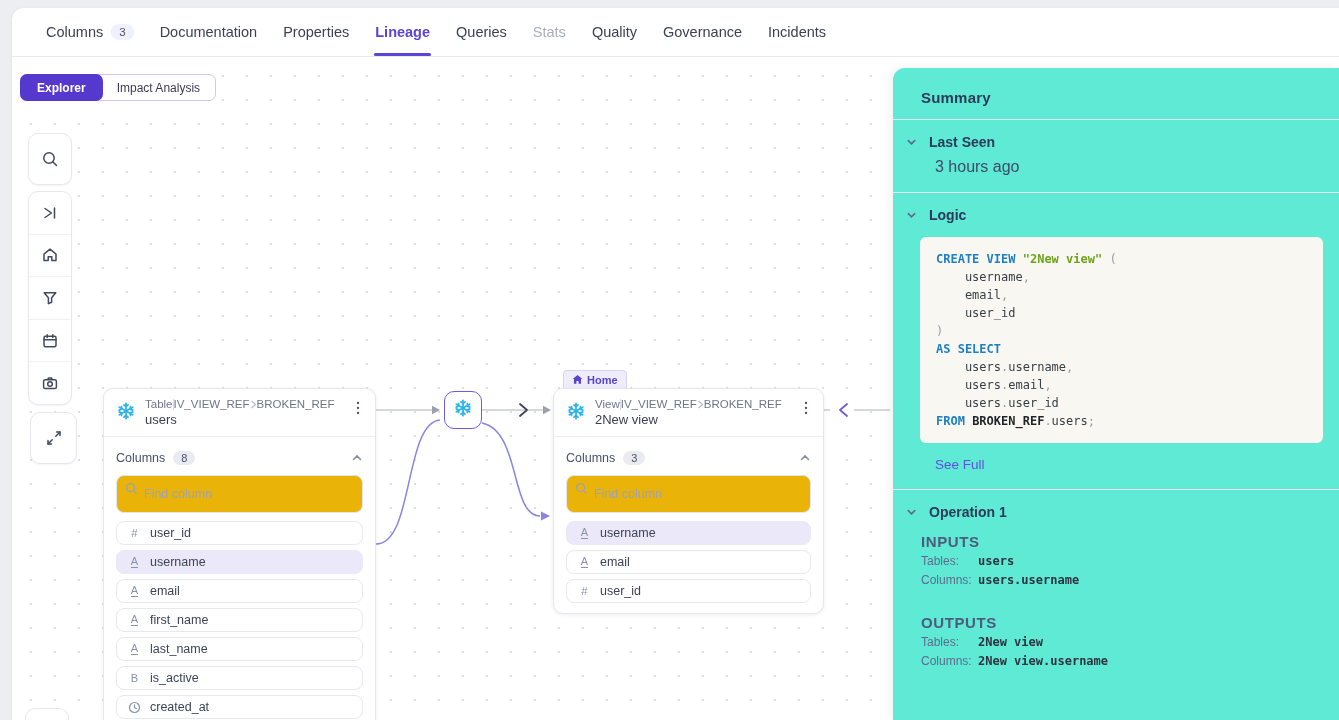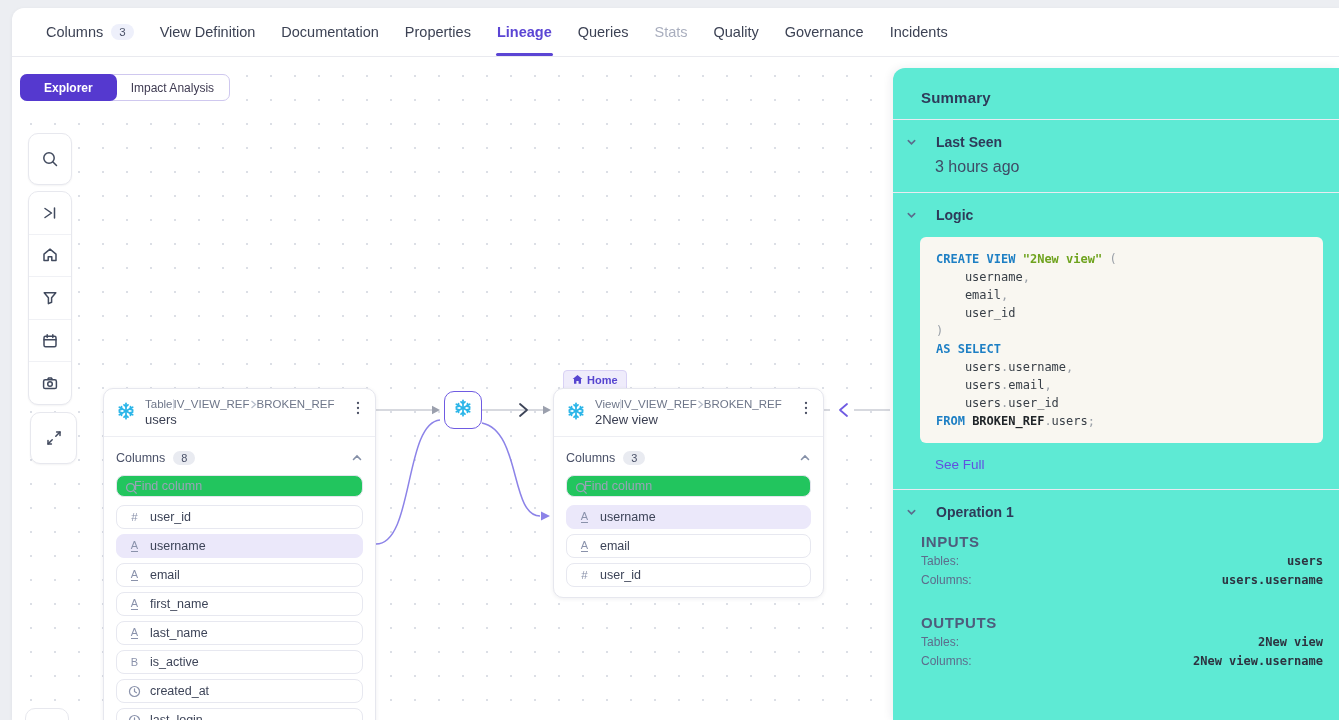--- a/index.html
+++ b/index.html
@@ -23,21 +23,21 @@
 
   
   .canvas { position:absolute; left:0; top:49px; right:0; bottom:0; background:#fff; overflow:hidden;
     background-image:radial-gradient(circle, #dcdfe6 1.2px, transparent 1.3px);
     background-size:24px 24px; background-position:7px 7px; }
 
   
   .mode-toggle { position:absolute; left:8px; top:17px; display:flex; height:27px; border:1px solid #cfc8ef;
     border-radius:7px; background:#fff; z-index:5; }
   .seg { display:flex; align-items:center; padding:0 15px; font-size:12px; color:#3f3b52; font-weight:500; cursor:pointer; }
-  .seg.active { background:#5539cf; color:#fff; border-radius:7px; margin:-1px; padding:0 24px; font-weight:600; }
+  .seg.active { background:#5539cf; color:#fff; border-radius:7px; margin:-1px; padding:0 17px; font-weight:600; }
 
   
   .tool-box { position:absolute; background:#fff; border:1px solid #e7e8ee; border-radius:10px;
     box-shadow:0 1px 2px rgba(20,24,40,.05); display:flex; flex-direction:column; align-items:center; z-index:5; }
   .tb1 { left:16px; top:76px;  width:44px; height:52px; justify-content:center; }
   .tb2 { left:16px; top:134px; width:44px; height:214px; }
   .tb3 { left:18px; top:355px; width:47px; height:52px; justify-content:center; }
   .tb2 .tb-btn { flex:1; width:100%; display:flex; align-items:center; justify-content:center; }
   .tb2 .tb-btn + .tb-btn { border-top:1px solid #f0f1f5; }
   .tb-btn { cursor:pointer; display:flex; align-items:center; justify-content:center; }
@@ -60,22 +60,22 @@
   .nh-sep { width:1px; height:11px; background:#d8dbe4; }
   .nh-name { font-size:13px; color:#3a3f52; font-weight:500; margin-top:2px; }
   .kebab { cursor:pointer; padding:2px; }
   .node-body { padding:6px 12px 10px; }
   .cols-head { display:flex; align-items:center; height:30px; }
   .cols-label { font-size:12.5px; color:#4a5168; }
   .cols-badge { margin-left:8px; background:#e9ebf1; color:#4a5168; font-size:11px; border-radius:9px; padding:1px 8px; }
   .cols-caret { margin-left:auto; cursor:pointer; display:flex; }
   .find-wrap { position:relative; margin-top:2px; }
   .find-wrap svg { position:absolute; left:9px; top:7px; }
-  .find-input { width:100%; height:22px; border:1px solid #e3e5ed; border-radius:8px; padding:0 8px 0 17px;
-    font-size:12.5px; color:#444; font-family:"Liberation Sans",sans-serif; outline:none; background:#22c55e; }
+  .find-input { width:100%; height:38px; border:1px solid #e3e5ed; border-radius:8px; padding:0 8px 0 27px;
+    font-size:12.5px; color:#444; font-family:"Liberation Sans",sans-serif; outline:none; background:#eab308; }
   .find-input::placeholder { color:#9aa3b8; }
   .col-list { margin-top:3px; }
   .col-row { height:24px; border:1px solid #e7e8f0; border-radius:8px; display:flex; align-items:center;
     padding:0 10px; margin-top:5px; font-size:12.5px; color:#3d4458; background:#fff; cursor:pointer; }
   .col-row:first-child { margin-top:8px; }
   .col-row.selected { background:#ebe8fa; border-color:#ebe8fa; }
   .col-icon { width:15px; margin-right:8px; color:#8a92ab; display:flex; justify-content:center; align-items:center;
     font-size:11px; font-weight:600; }
   .ti-text { border-bottom:1px solid #8a92ab; line-height:11px; font-weight:500; }
 
@@ -88,52 +88,49 @@
   .home-badge { position:absolute; left:551px; top:313px; height:19px; display:flex; align-items:center; gap:4px;
     background:#efecfb; border:1px solid #d9d2f5; border-radius:4px 4px 0 0; padding:0 8px; z-index:2;
     font-size:11px; font-weight:700; color:#5645d0; }
 
   
   .summary-panel { position:absolute; left:881px; top:60px; right:0; bottom:0; background:#5eead4;
     border-radius:12px 0 0 0; box-shadow:-2px 0 10px rgba(30,35,60,.07); z-index:10; overflow:hidden; }
   .panel-title { padding:21px 28px 13px; font-size:15px; font-weight:700; color:#2e3a59; letter-spacing:.2px; }
   .p-divider { border-top:1px solid #e9ebf1; }
   .p-section { padding:14px 16px 0 13px; }
-  .sec-head { display:flex; align-items:center; gap:19px; cursor:pointer; }
+  .sec-head { display:flex; align-items:center; gap:12px; cursor:pointer; }
   .sec-title { font-size:14px; font-weight:700; color:#2e3a59; }
   .sec-pad-bottom { padding-bottom:16px; }
   .last-seen-val { margin:8px 0 0 29px; font-size:16px; color:#3f4b66; }
 
   .code-block { margin:14px 0 0 14px; background:#f9f7f1; border-radius:6px; padding:13px 16px;
     font-family:"DejaVu Sans Mono", monospace; font-size:12px; line-height:18px; white-space:pre; overflow:hidden; }
   .tok-kw { color:#1d7fc4; font-weight:700; }
   .tok-str { color:#6fa31e; font-weight:700; }
   .tok-id { color:#383f47; }
   .tok-pn { color:#9aa0a8; }
   .tok-tbl { color:#1f2428; font-weight:700; }
   .see-full { margin:14px 0 17px 29px; font-size:13.5px; color:#6050e0; font-weight:500; cursor:pointer; display:inline-block; }
 
   .op-group-label { margin:13px 0 0 15px; font-size:15px; font-weight:700; letter-spacing:.6px; color:#4e5c7c; }
-  .op-row { display:flex; margin:4px 0 0 15px; font-size:12px; line-height:15px;justify-content:space-between; }
+  .op-row { display:flex; margin:4px 0 0 15px; font-size:12px; line-height:15px; }
   .op-label { width:57px; color:#5d6c8c; flex:0 0 auto; }
   .op-val { font-family:"DejaVu Sans Mono", monospace; font-size:12px; color:#2d3340; font-weight:700; }
   .op-gap { height:13px; }
 </style>
 </head>
 <body>
 
 <div class="app-card">
 
   <div class="tabbar" id="tabbar">
       <div class="tab">
         <span>Columns</span>
         <span class="tab-badge">3</span>
-      </div>
-      <div class="tab">
-        <span>View Definition</span>
       </div>
       <div class="tab">
         <span>Documentation</span>
       </div>
       <div class="tab">
         <span>Properties</span>
       </div>
       <div class="tab active">
         <span>Lineage</span>
       </div>

